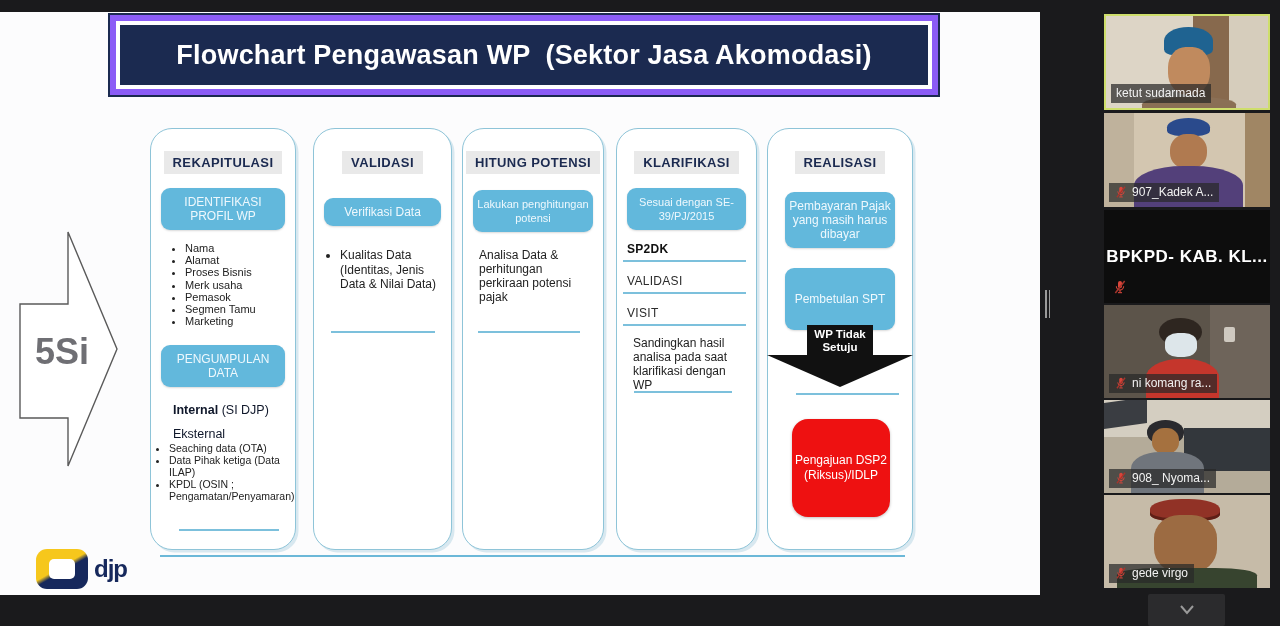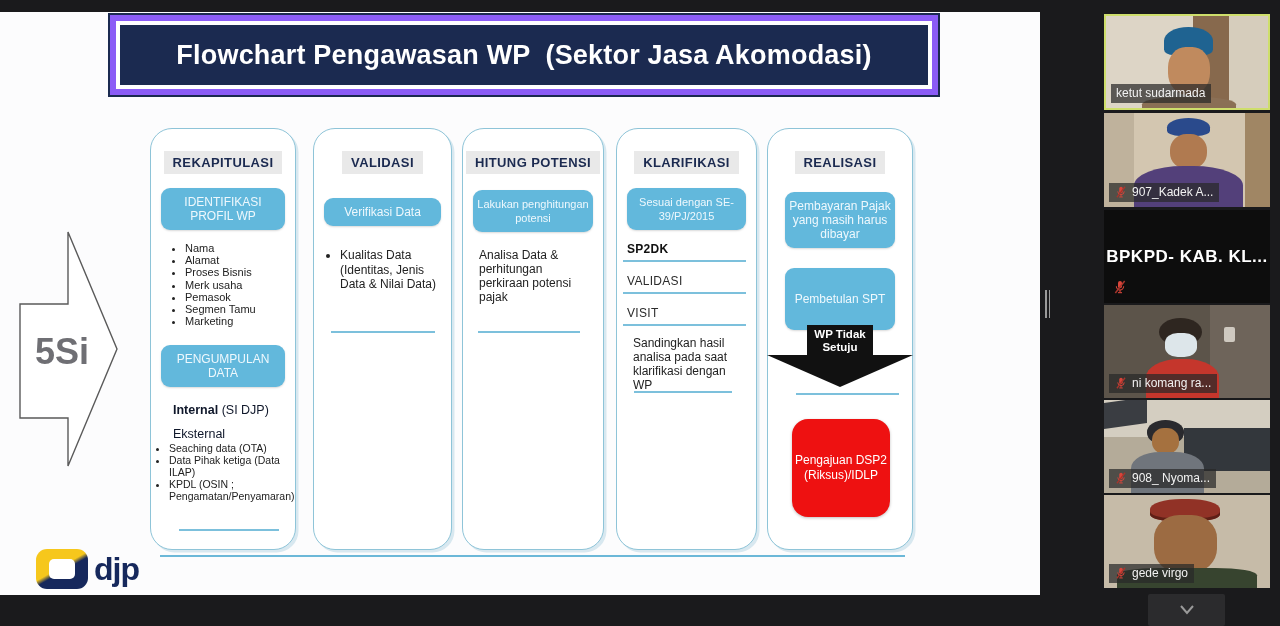--- a/index.html
+++ b/index.html
@@ -60,21 +60,21 @@
             padding:0; box-shadow:0 1px 3px rgba(0,0,0,.25); }
 
   .longline { position:absolute; left:160px; top:543px; width:745px; height:2px;
               background:#6cb8d8; }
 
   .logo { position:absolute; left:36px; top:537px; display:flex; align-items:center; }
   .logo-mark { position:relative; width:52px; height:40px; border-radius:11px;
                background:linear-gradient(150deg,#f6c71c 0 46%,#16285c 54%); display:block; }
   .logo-hole { position:absolute; left:13px; top:10px; width:26px; height:20px;
                background:#fff; border-radius:5px; }
-  .logo-text { color:#16285c; font-size:32px; font-weight:bold; margin-left:6px;
+  .logo-text { color:#16285c; font-size:24px; font-weight:bold; margin-left:6px;
                letter-spacing:-1px; }
 
   
   .handle { position:absolute; left:1045px; top:290px; width:8px; height:28px;
             display:flex; gap:2px; cursor:col-resize; }
   .handle i { display:block; width:1.5px; height:100%; background:#9a9a9a; }
 
   .tile { position:absolute; left:1104px; width:166px; height:93px; background:#000;
           overflow:hidden; cursor:pointer; }
   .tile.active { border:2.5px solid #cede6b; box-shadow:0 0 0 1px #f0f4c0 inset; }

